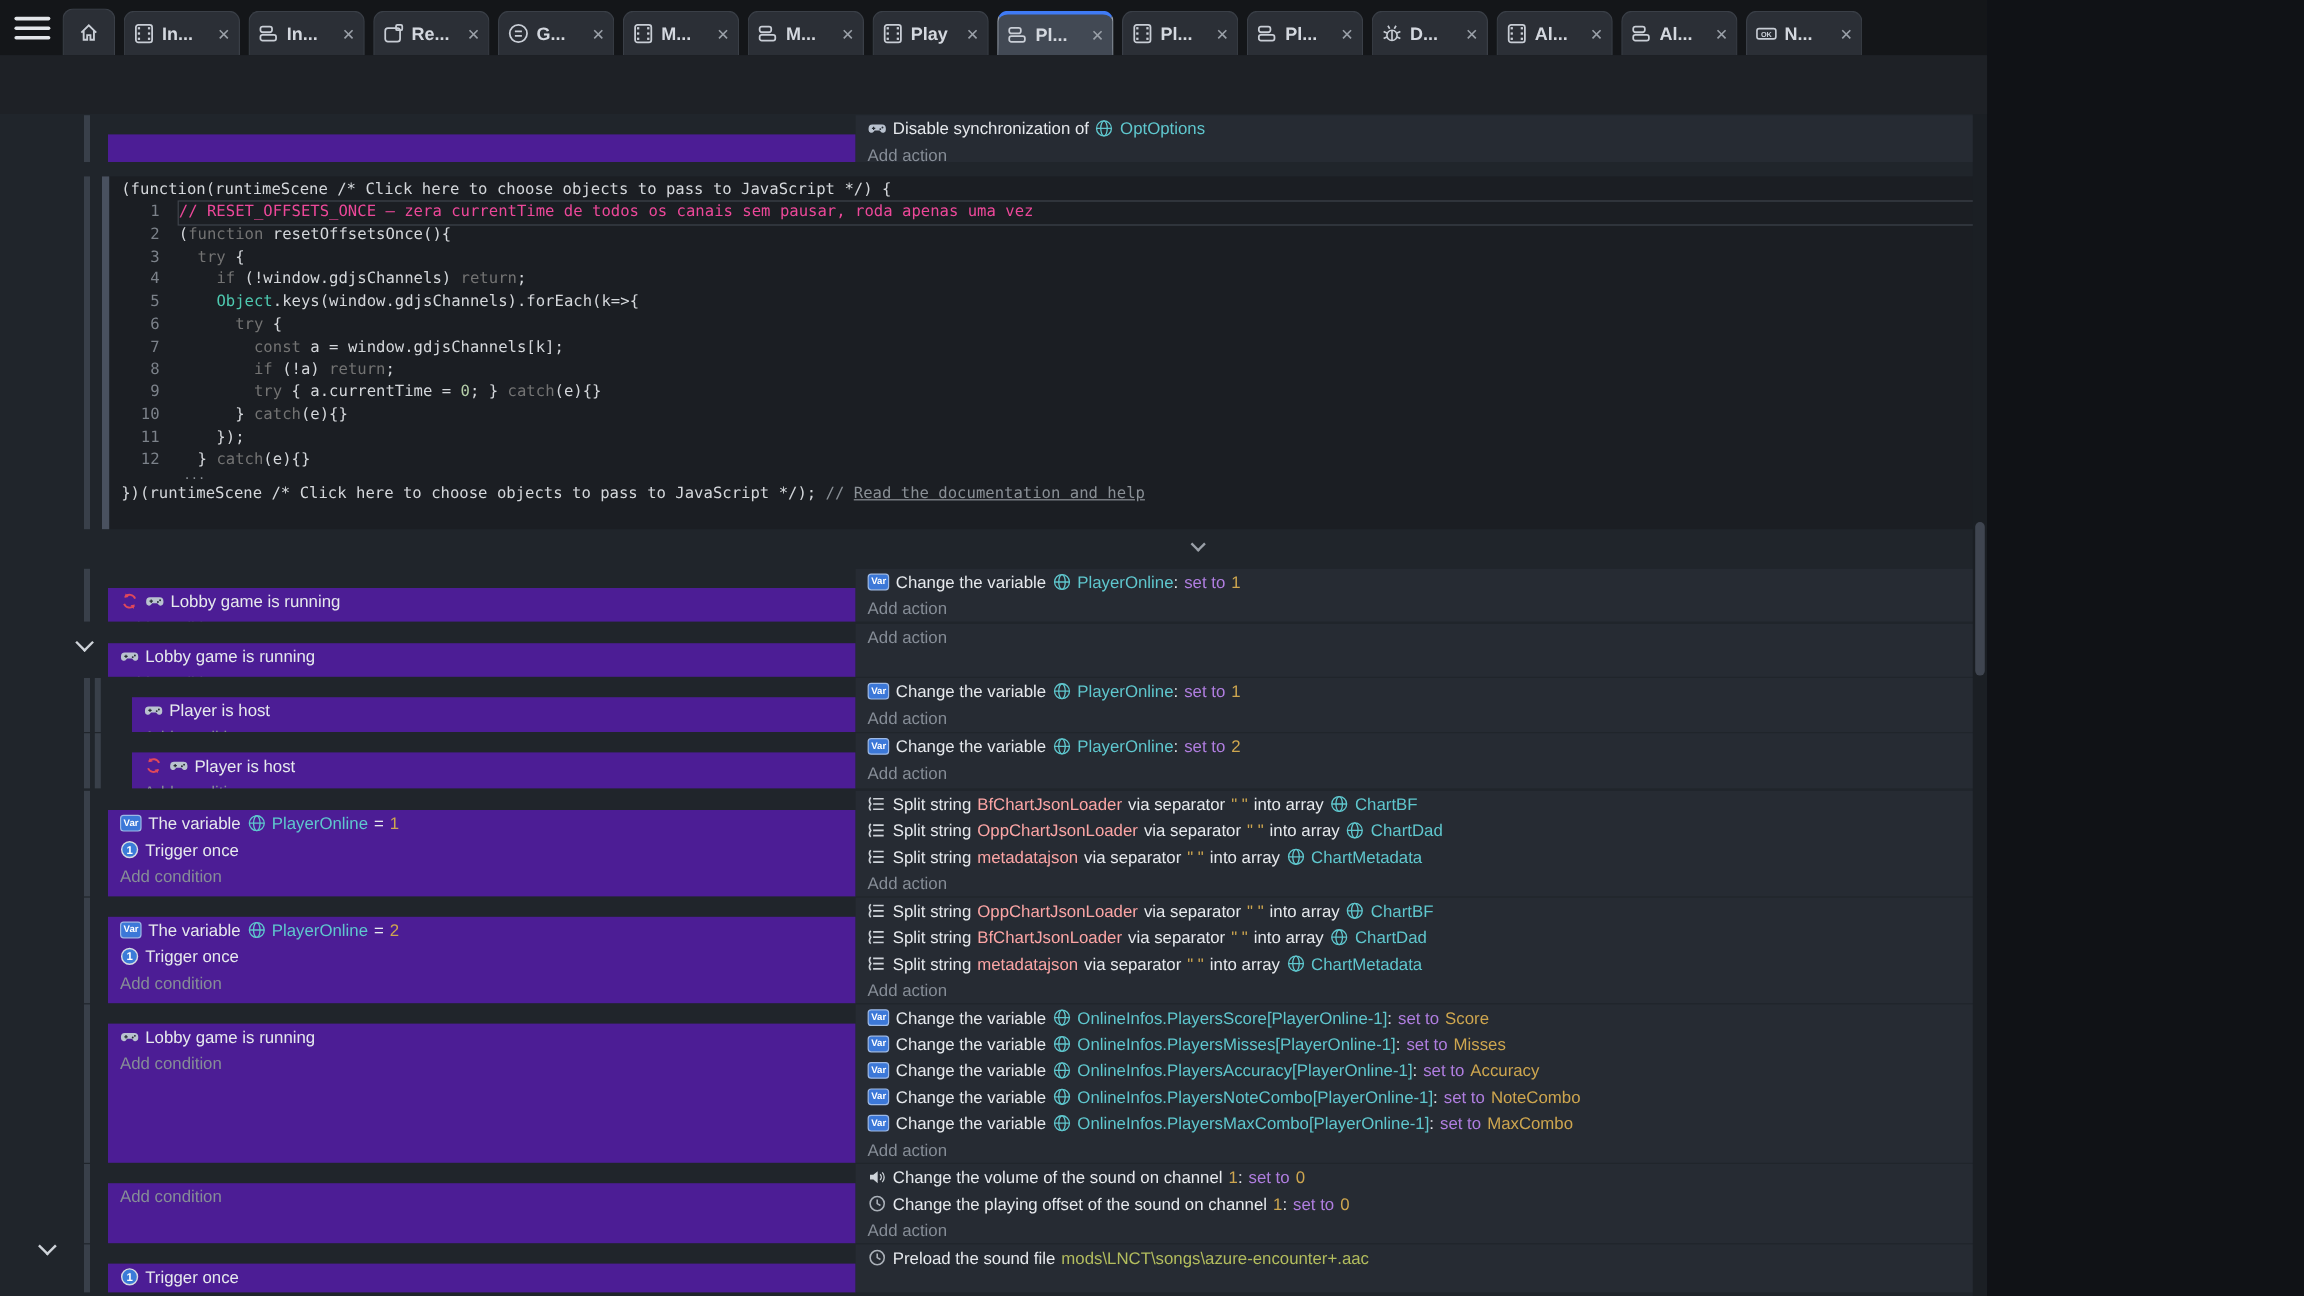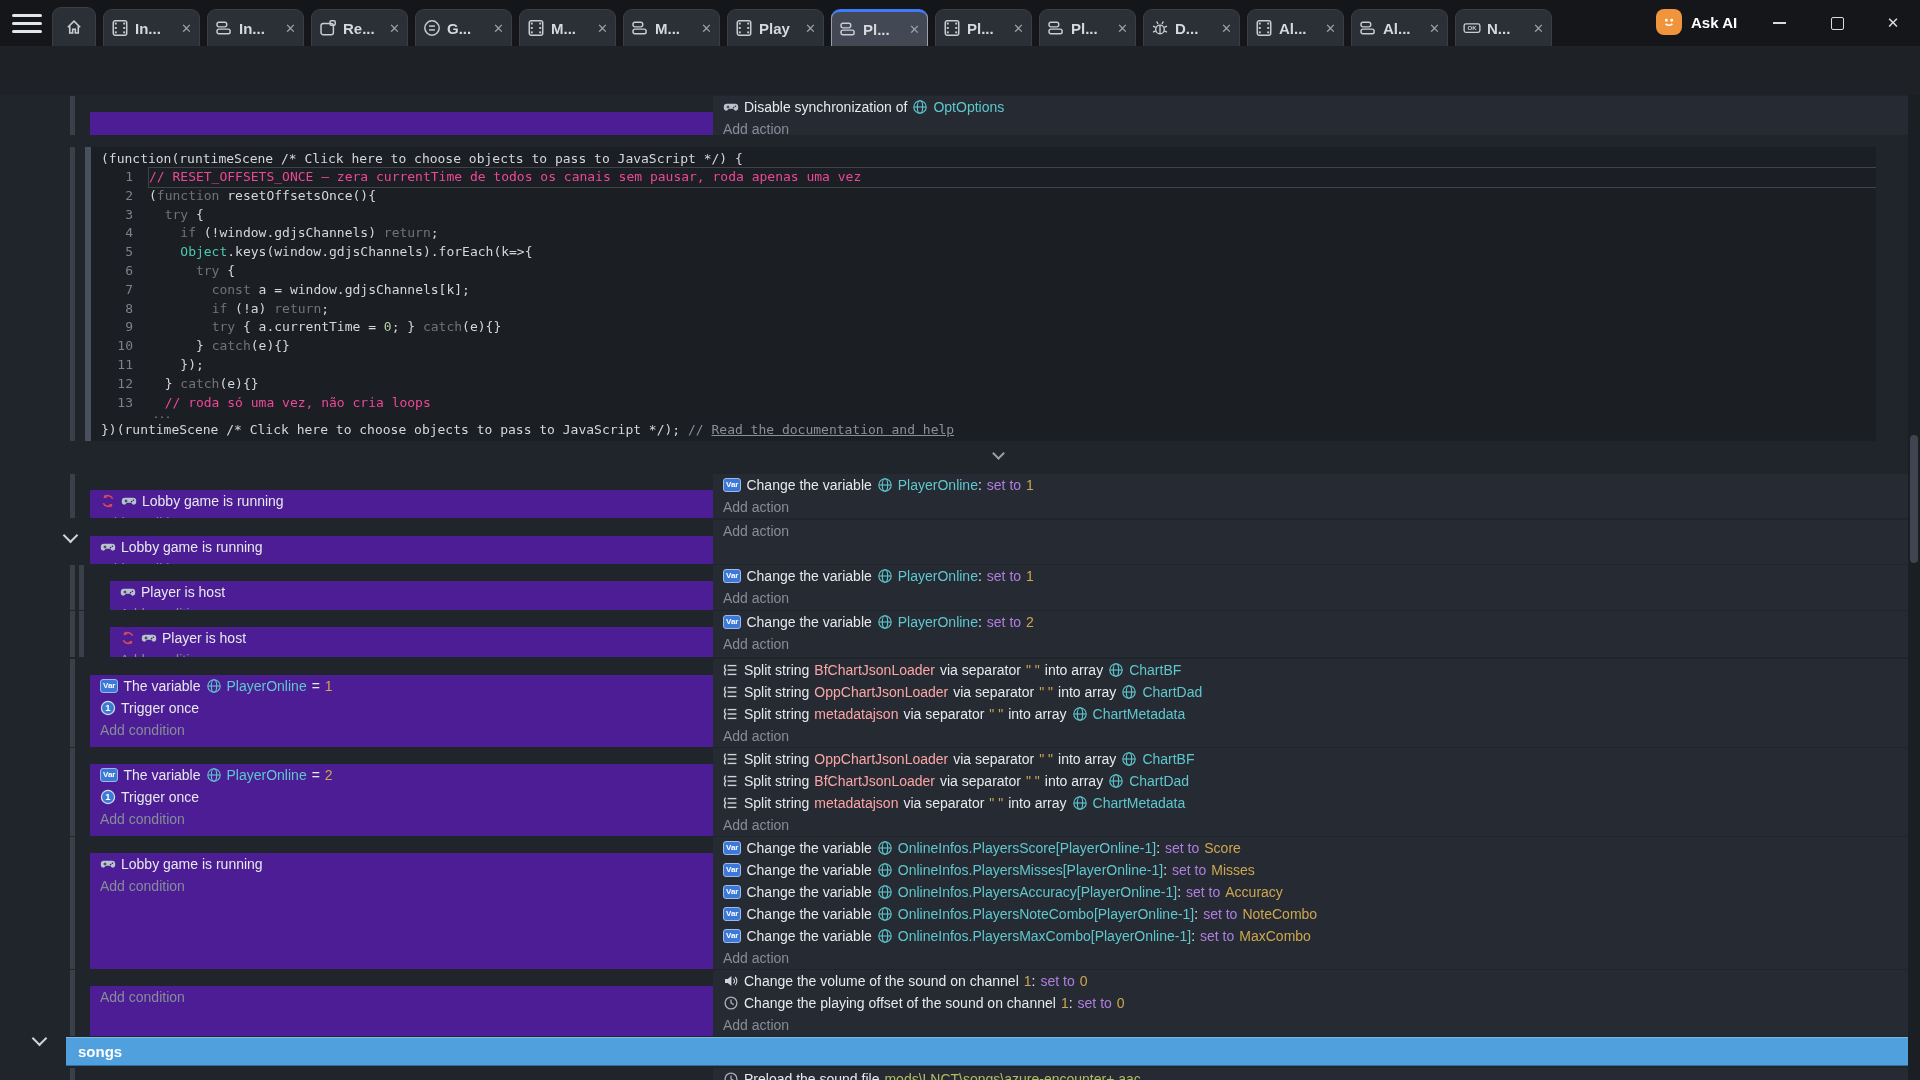--- a/index.html
+++ b/index.html
@@ -1,16 +1,16 @@
 <!DOCTYPE html>
 <html><head>
 <meta charset="utf-8">
 <style>
   html,body{margin:0;padding:0;background:#101216;}
-  .app{position:relative;width:1920px;height:1080px;overflow:hidden;background:#1a1d22;
+  .app{position:relative;width:1656px;height:1080px;overflow:hidden;background:#1a1d22;
        font-family:"Liberation Sans",sans-serif;color:#e6e9ed;}
   
   .tabbar{position:absolute;top:0;left:0;right:0;height:46px;background:#141619;}
   .menu-btn{position:absolute;left:12px;top:10px;width:30px;height:26px;display:flex;flex-direction:column;justify-content:center;gap:5px;cursor:pointer;}
   .menu-btn i{display:block;height:3px;border-radius:2px;background:#e3e6ea;}
   .tabstrip{position:absolute;left:52px;top:8px;display:flex;align-items:flex-end;height:38px;}
   .home-tab{width:42px;height:38px;background:#2b2f36;border:1px solid #3a3f47;border-bottom:none;
             border-radius:9px 9px 0 0;margin-right:7px;display:flex;align-items:center;justify-content:center;}
   .tab{height:37px;width:97px;background:#2b2f36;border:1px solid #3a3f47;border-bottom:none;
        border-radius:9px 9px 0 0;margin-right:7px;display:flex;align-items:center;padding:0 7px;gap:6px;box-sizing:border-box;}
@@ -503,21 +503,20 @@
               <div class="cline"><span class="lnum">3</span><span class="ltxt"><span class="tk-d">  </span><span class="tk-k">try</span><span class="tk-d"> {</span></span></div>
               <div class="cline"><span class="lnum">4</span><span class="ltxt"><span class="tk-d">    </span><span class="tk-k">if</span><span class="tk-d"> (!window.gdjsChannels) </span><span class="tk-k">return</span><span class="tk-d">;</span></span></div>
               <div class="cline"><span class="lnum">5</span><span class="ltxt"><span class="tk-d">    </span><span class="tk-o">Object</span><span class="tk-d">.keys(window.gdjsChannels).forEach(k=&gt;{</span></span></div>
               <div class="cline"><span class="lnum">6</span><span class="ltxt"><span class="tk-d">      </span><span class="tk-k">try</span><span class="tk-d"> {</span></span></div>
               <div class="cline"><span class="lnum">7</span><span class="ltxt"><span class="tk-d">        </span><span class="tk-k">const</span><span class="tk-d"> a = window.gdjsChannels[k];</span></span></div>
               <div class="cline"><span class="lnum">8</span><span class="ltxt"><span class="tk-d">        </span><span class="tk-k">if</span><span class="tk-d"> (!a) </span><span class="tk-k">return</span><span class="tk-d">;</span></span></div>
               <div class="cline"><span class="lnum">9</span><span class="ltxt"><span class="tk-d">        </span><span class="tk-k">try</span><span class="tk-d"> { a.currentTime = </span><span class="tk-num">0</span><span class="tk-d">; } </span><span class="tk-k">catch</span><span class="tk-d">(e){}</span></span></div>
               <div class="cline"><span class="lnum">10</span><span class="ltxt"><span class="tk-d">      } </span><span class="tk-k">catch</span><span class="tk-d">(e){}</span></span></div>
               <div class="cline"><span class="lnum">11</span><span class="ltxt"><span class="tk-d">    });</span></span></div>
               <div class="cline"><span class="lnum">12</span><span class="ltxt"><span class="tk-d">  } </span><span class="tk-k">catch</span><span class="tk-d">(e){}</span></span></div>
-              <div class="cline"><span class="lnum">13</span><span class="ltxt"><span class="tk-d">  </span><span class="tk-c">// roda só uma vez, não cria loops</span></span></div>
             </div>
           <div class="cellipsis">...</div>
           <div class="cfoot"><span>})(runtimeScene /* Click here to choose objects to pass to JavaScript */); </span><span class="cmtgray">// </span><span class="doclink">Read the documentation and help</span></div>
         </div>
       </div>
 
       <div style="height:33px;position:relative">
         <span class="chev small" style="position:absolute;left:928px;top:8px"></span>
       </div>
 
@@ -856,23 +855,20 @@
             <span>Change the playing offset of the sound on channel</span>
             <span class="gold">1</span>
               <span class="glue">:</span>
             <span class="purp">set to</span>
             <span class="gold">0</span>
           </div>
           <div class="row addl">Add action</div>
         </div>
       </div>
 
-      <div class="songs m2">
-        <span class="songs-lab">songs</span>
-      </div>
 
       <div class="ev" style="height:40px">
         <div class="guide"></div>
         <div class="cond">
           <div class="row">
             <svg class="ic">
                 <use href="#i-once"></use>
               </svg>
             <span>Trigger once</span>
           </div>

